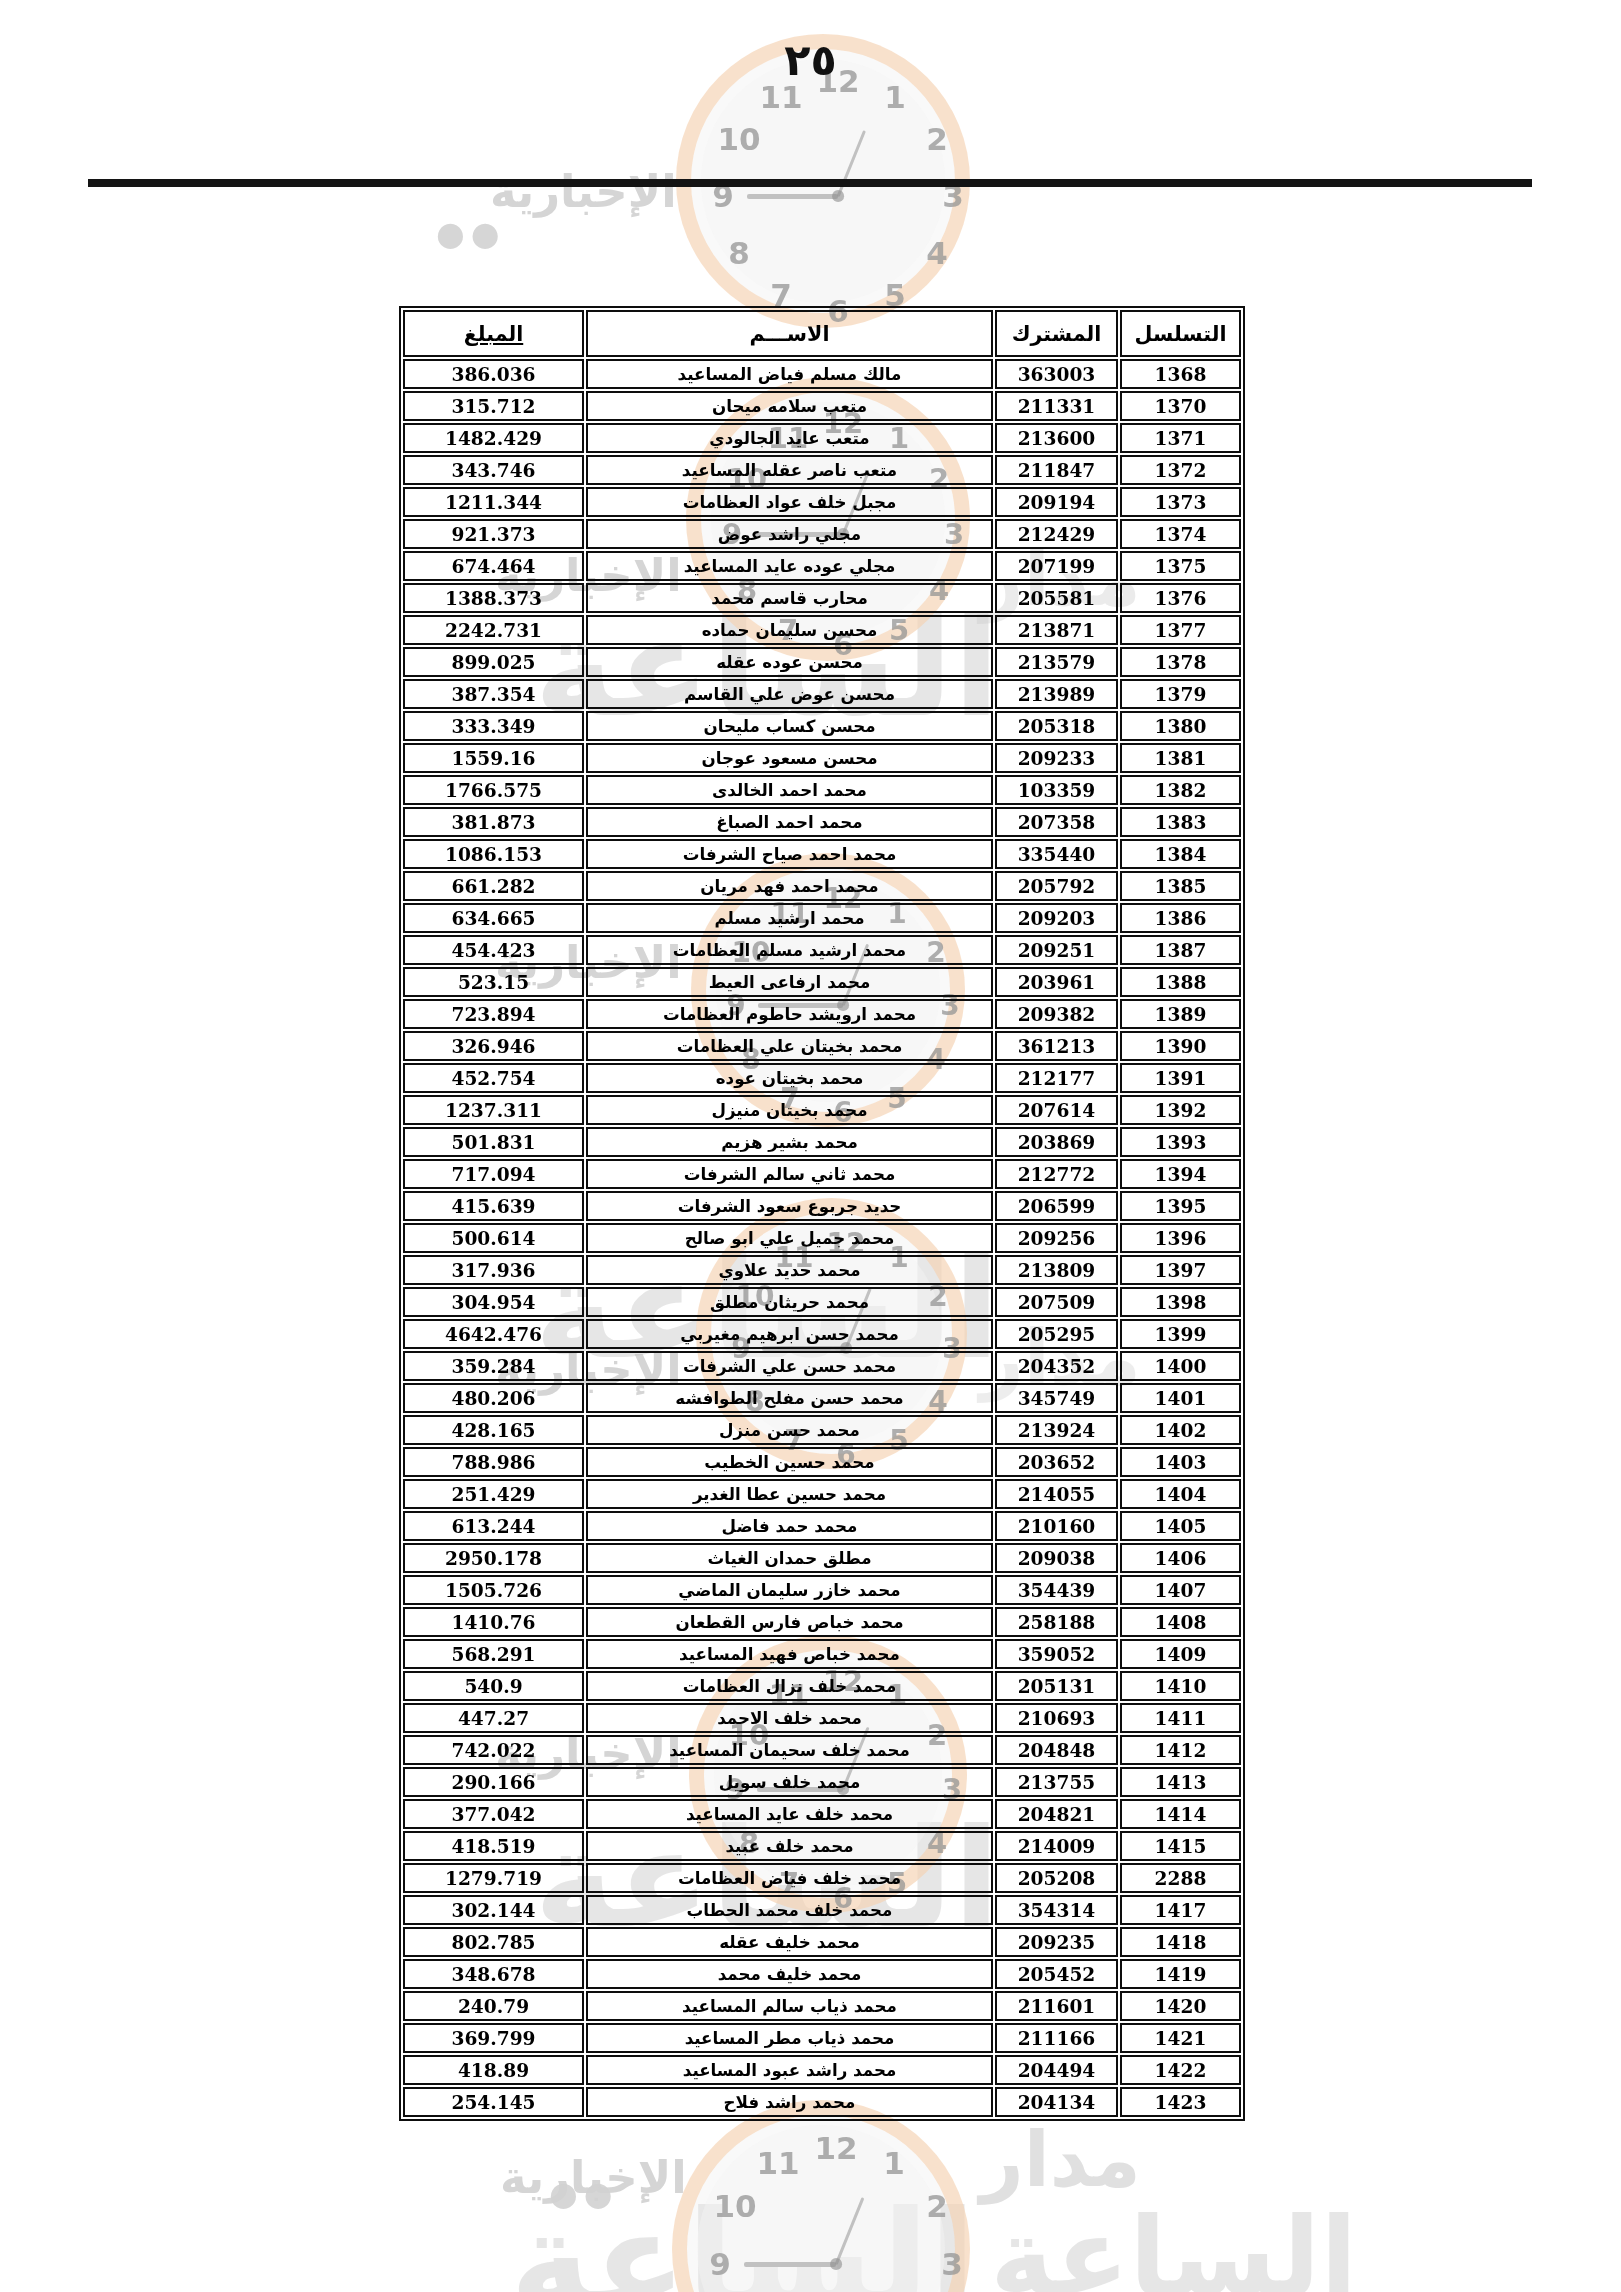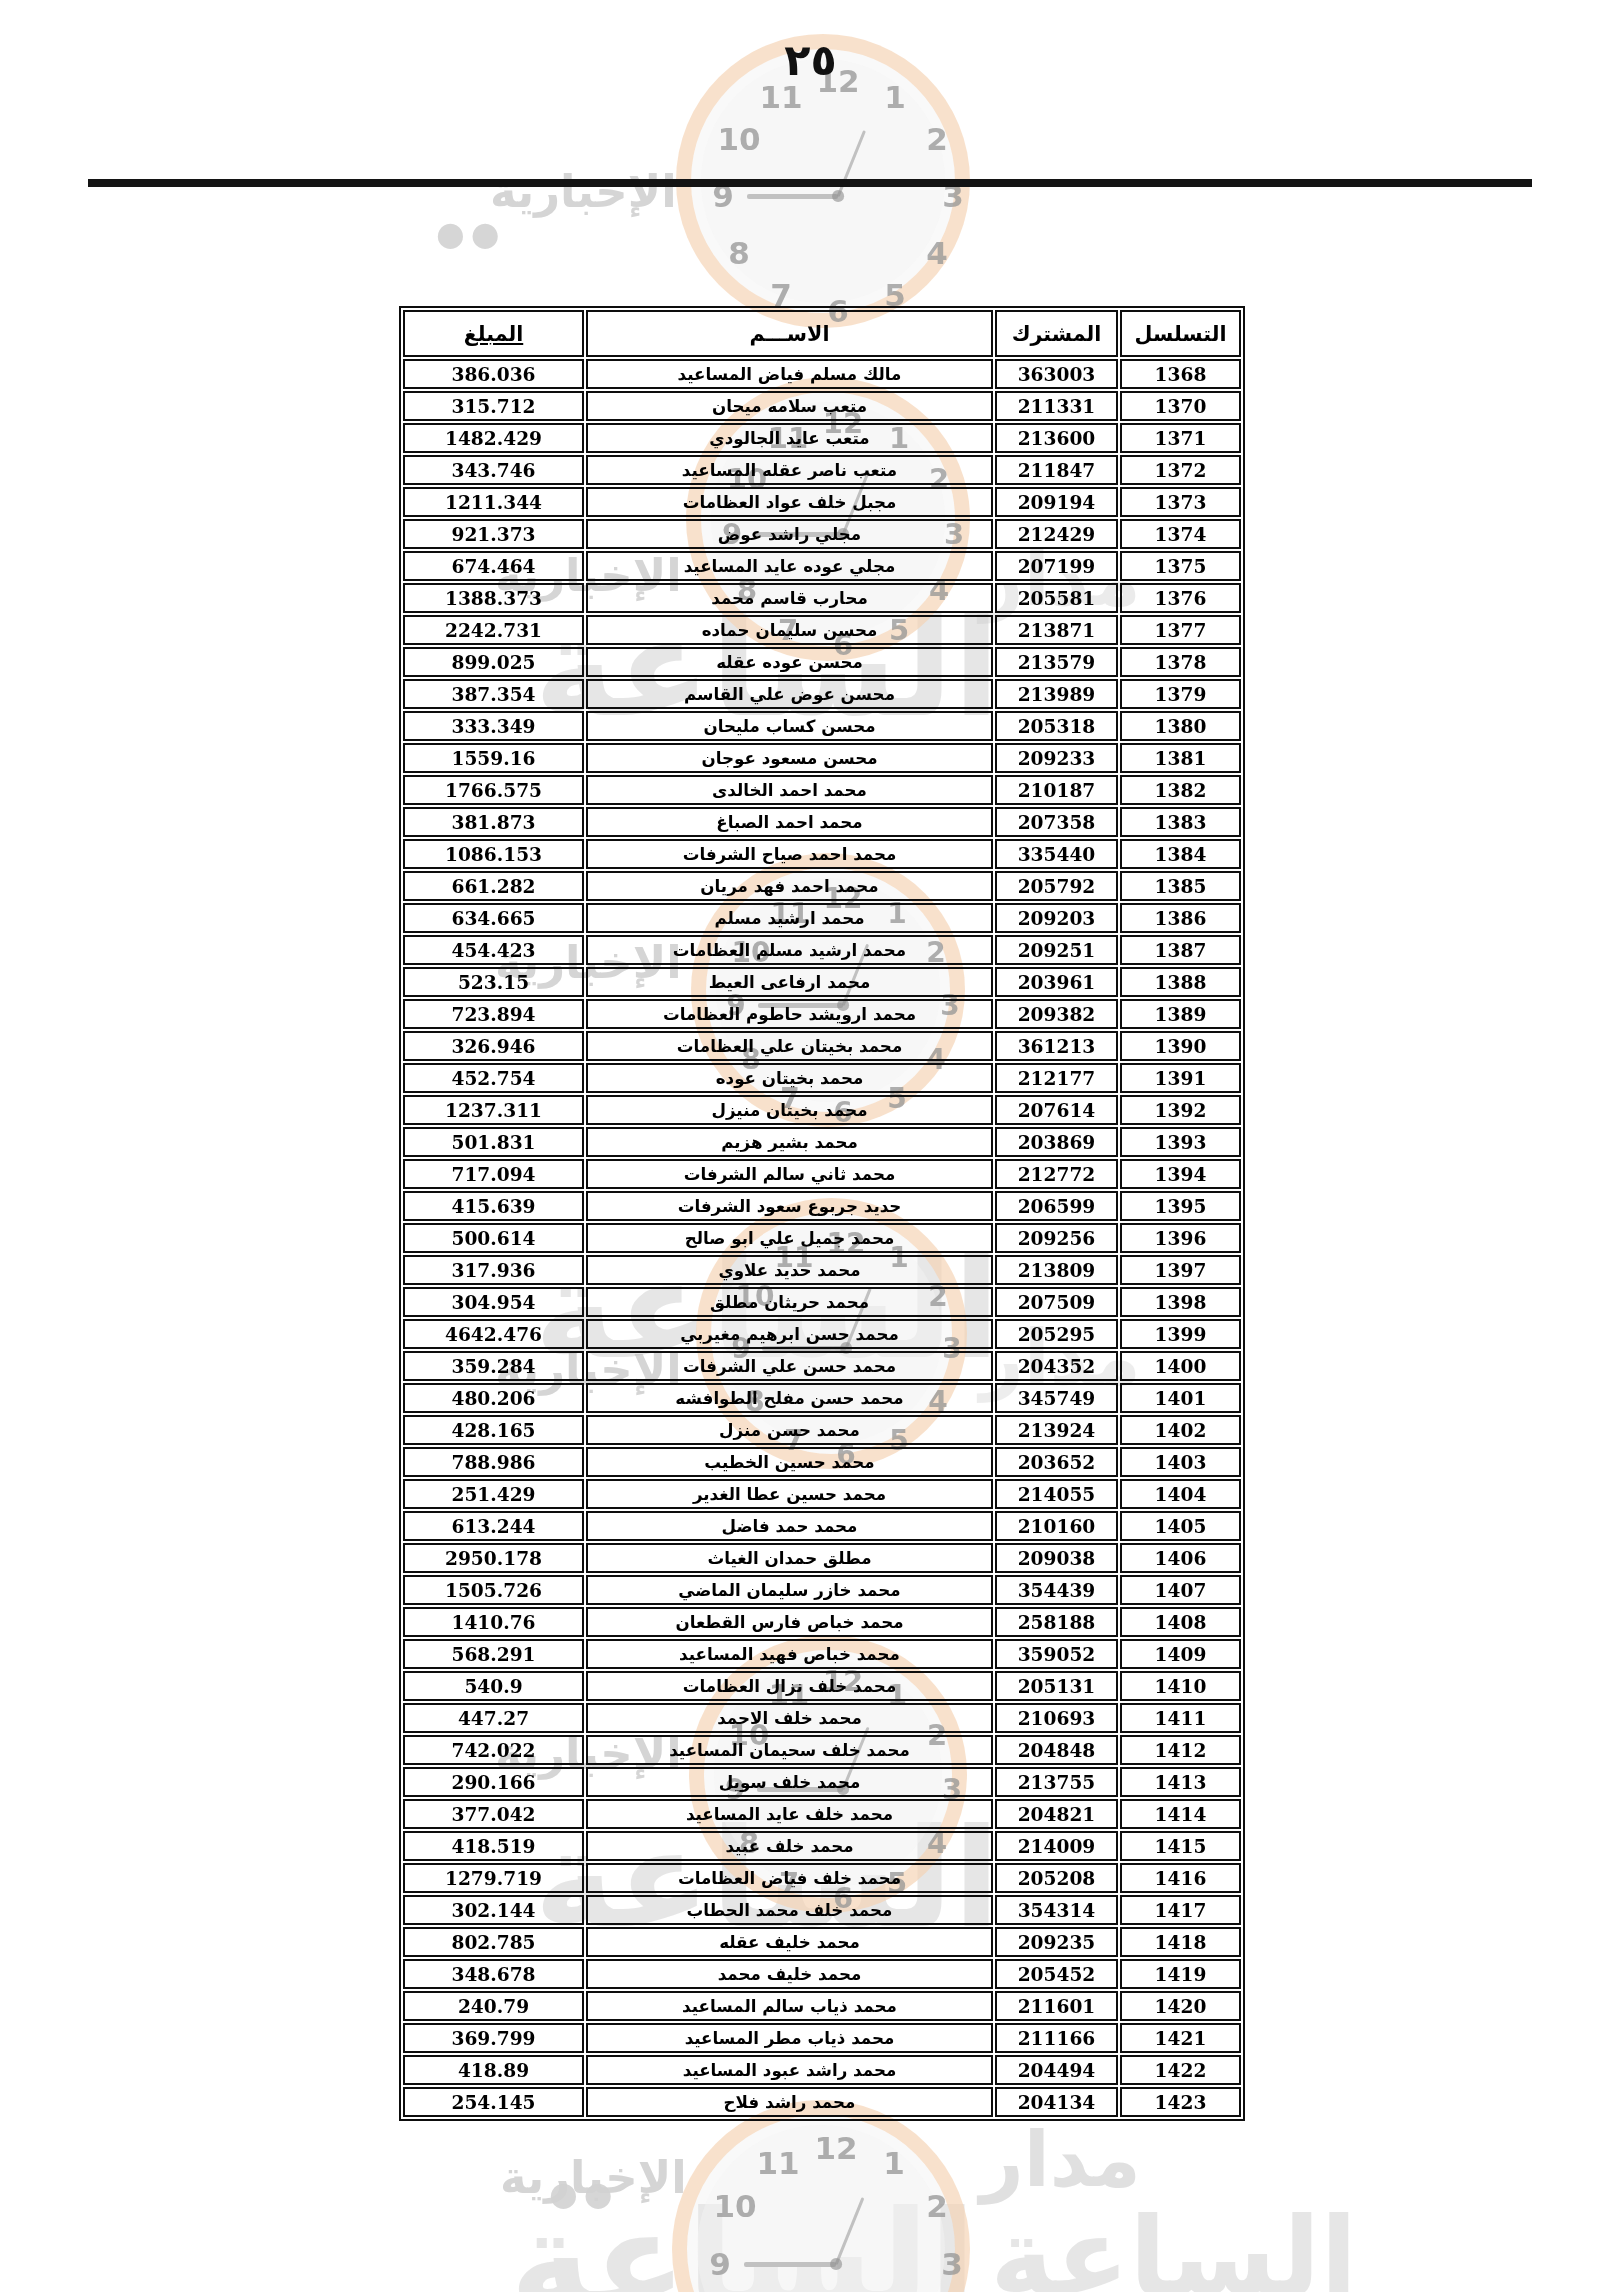--- a/index.html
+++ b/index.html
@@ -305,21 +305,21 @@
           <td class="c-amount">333.349</td>
         </tr>
         <tr>
           <td class="c-serial">1381</td>
           <td class="c-subscriber">209233</td>
           <td class="c-name">محسن مسعود عوجان</td>
           <td class="c-amount">1559.16</td>
         </tr>
         <tr>
           <td class="c-serial">1382</td>
-          <td class="c-subscriber">210187</td>
+          <td class="c-subscriber">103359</td>
           <td class="c-name">محمد احمد الخالدى</td>
           <td class="c-amount">1766.575</td>
         </tr>
         <tr>
           <td class="c-serial">1383</td>
           <td class="c-subscriber">207358</td>
           <td class="c-name">محمد احمد الصباغ</td>
           <td class="c-amount">381.873</td>
         </tr>
         <tr>
@@ -508,21 +508,21 @@
           <td class="c-name">محمد خلف عايد المساعيد</td>
           <td class="c-amount">377.042</td>
         </tr>
         <tr>
           <td class="c-serial">1415</td>
           <td class="c-subscriber">214009</td>
           <td class="c-name">محمد خلف عبيد</td>
           <td class="c-amount">418.519</td>
         </tr>
         <tr>
-          <td class="c-serial">1416</td>
+          <td class="c-serial">2288</td>
           <td class="c-subscriber">205208</td>
           <td class="c-name">محمد خلف فياض العظامات</td>
           <td class="c-amount">1279.719</td>
         </tr>
         <tr>
           <td class="c-serial">1417</td>
           <td class="c-subscriber">354314</td>
           <td class="c-name">محمد خلف محمد الحطاب</td>
           <td class="c-amount">302.144</td>
         </tr>

